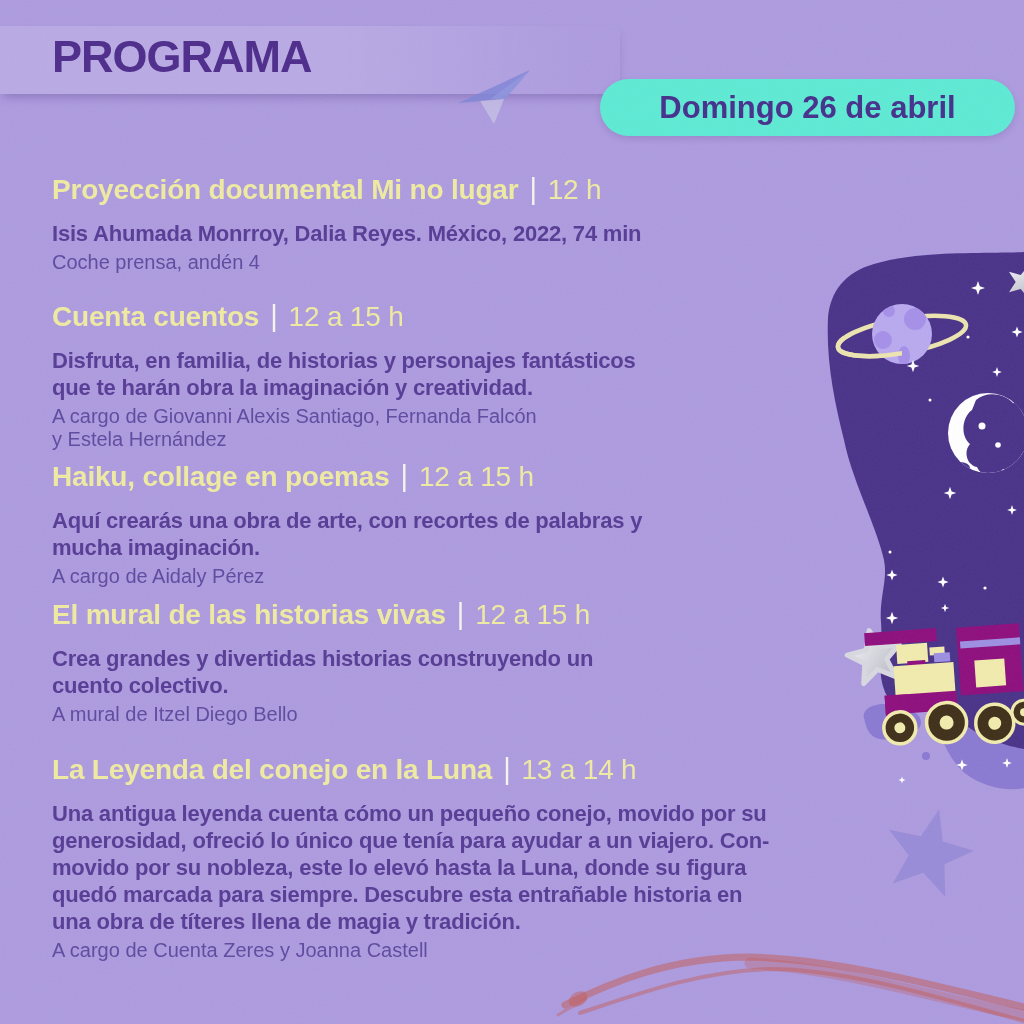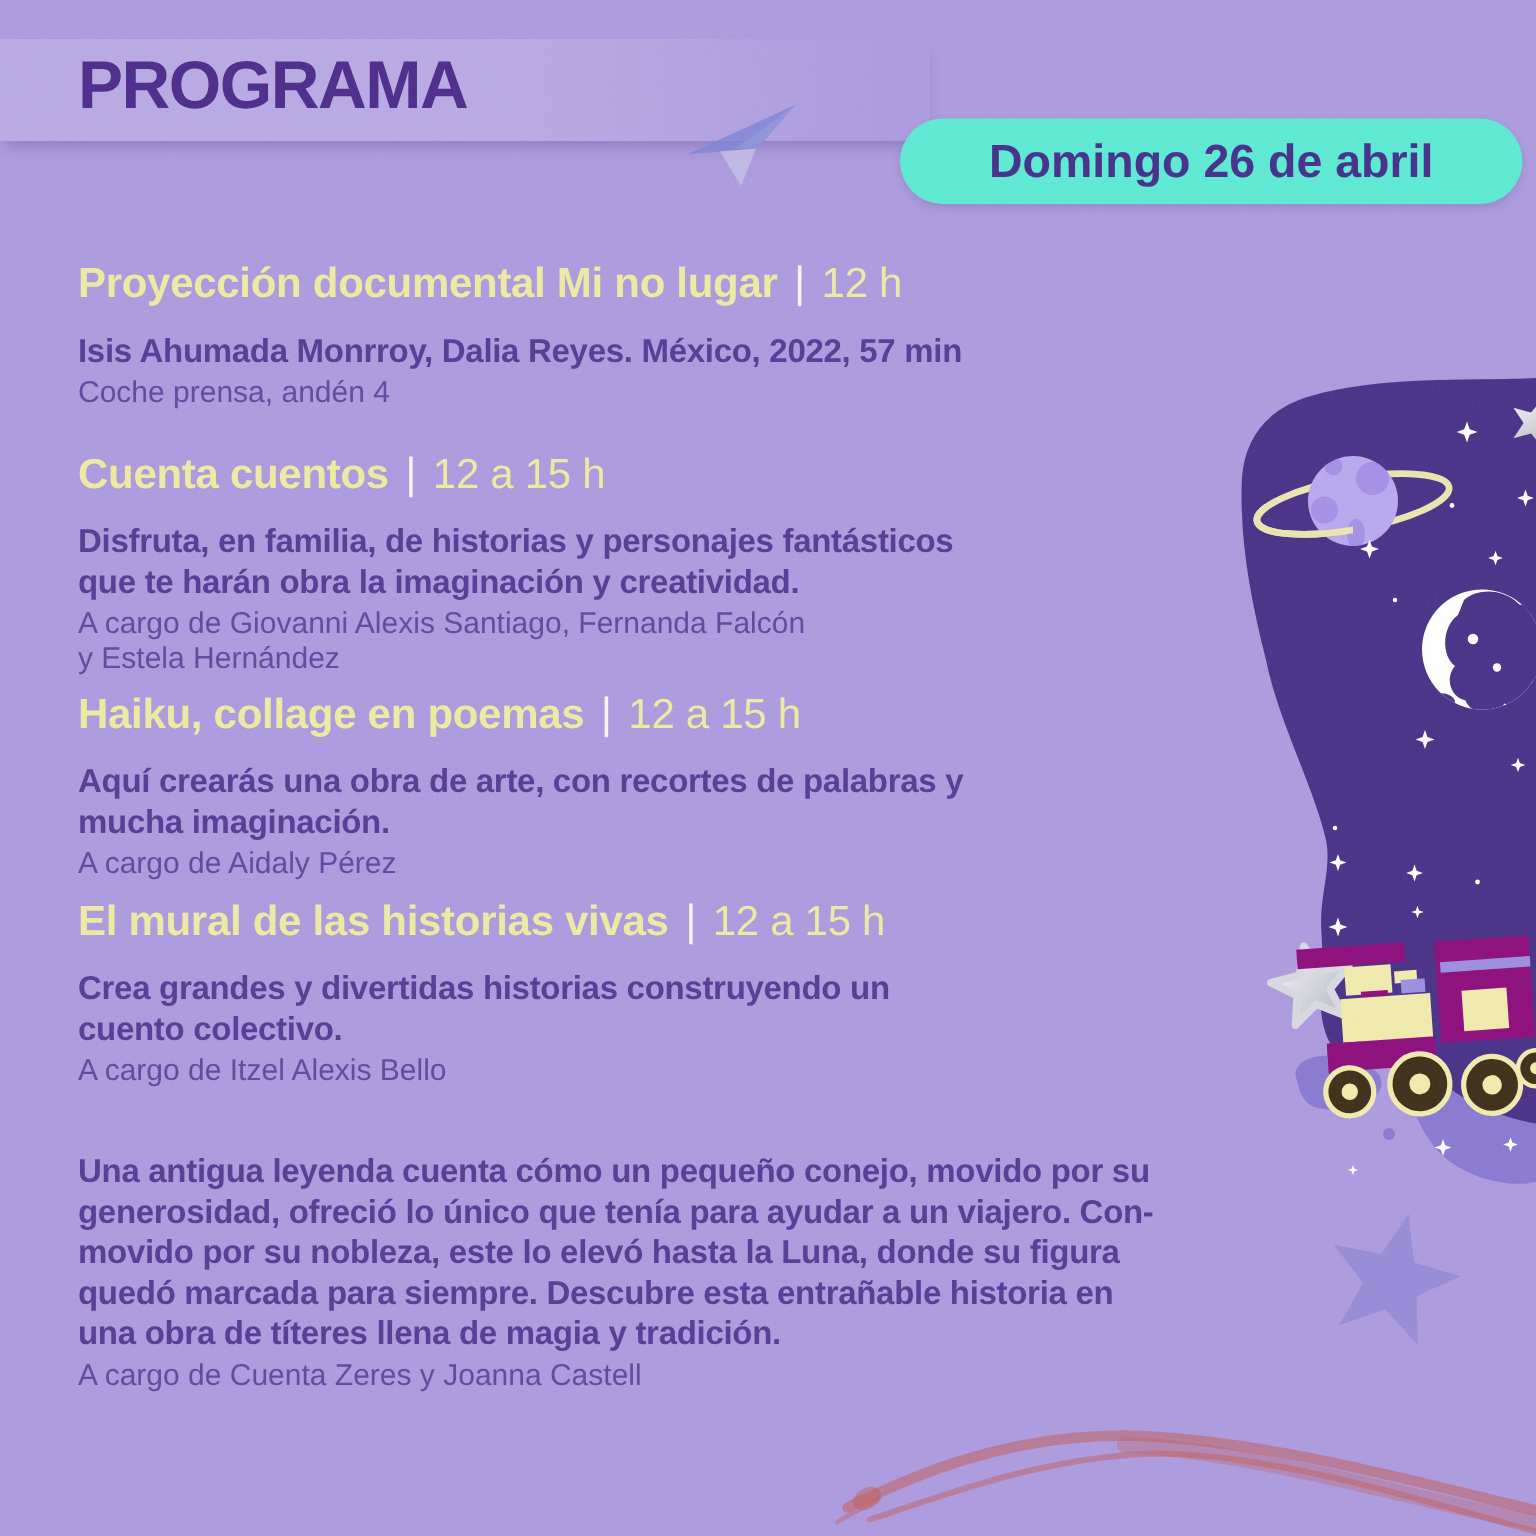--- a/index.html
+++ b/index.html
@@ -189,21 +189,21 @@
     <path d="M 60 78 C 120 58, 180 36, 250 34 C 330 34, 430 66, 504 86" fill="none" stroke="#c35b52" stroke-width="4" stroke-linecap="round" opacity="0.45"></path>
     <path d="M 230 28 C 330 34, 440 70, 504 80" fill="none" stroke="#c35b52" stroke-width="11" stroke-linecap="round" opacity="0.3"></path>
     <path d="M 38 80 C 50 72, 58 70, 66 64" fill="none" stroke="#c35b52" stroke-width="3" stroke-linecap="round" opacity="0.4"></path>
     <ellipse cx="58" cy="64" rx="10" ry="7" fill="#c35b52" opacity="0.45" transform="rotate(-30 58 64)"></ellipse>
   </svg>
 
   <div class="events">
 
     <section class="event" style="top:173px">
       <h2><span>Proyección documental Mi no lugar</span><span class="sep">|</span><span class="time">12 h</span></h2>
-      <p class="desc">Isis Ahumada Monrroy, Dalia Reyes. México, 2022, 57 min</p>
+      <p class="desc">Isis Ahumada Monrroy, Dalia Reyes. México, 2022, 74 min</p>
       <p class="byline">Coche prensa, andén 4</p>
     </section>
 
     <section class="event" style="top:300px">
       <h2><span>Cuenta cuentos</span><span class="sep">|</span><span class="time">12 a 15 h</span></h2>
       <p class="desc">Disfruta, en familia, de historias y personajes fantásticos
 que te harán obra la imaginación y creatividad.</p>
       <p class="byline">A cargo de Giovanni Alexis Santiago, Fernanda Falcón
 y Estela Hernández</p>
     </section>
@@ -212,24 +212,25 @@
       <h2><span>Haiku, collage en poemas</span><span class="sep">|</span><span class="time">12 a 15 h</span></h2>
       <p class="desc">Aquí crearás una obra de arte, con recortes de palabras y
 mucha imaginación.</p>
       <p class="byline">A cargo de Aidaly Pérez</p>
     </section>
 
     <section class="event" style="top:598px">
       <h2><span>El mural de las historias vivas</span><span class="sep">|</span><span class="time">12 a 15 h</span></h2>
       <p class="desc">Crea grandes y divertidas historias construyendo un
 cuento colectivo.</p>
-      <p class="byline">A cargo de Itzel Alexis Bello</p>
+      <p class="byline">A mural de Itzel Diego Bello</p>
     </section>
 
     <section class="event" style="top:753px">
+      <h2><span>La Leyenda del conejo en la Luna</span><span class="sep">|</span><span class="time">13 a 14 h</span></h2>
       <p class="desc">Una antigua leyenda cuenta cómo un pequeño conejo, movido por su
 generosidad, ofreció lo único que tenía para ayudar a un viajero. Con-
 movido por su nobleza, este lo elevó hasta la Luna, donde su figura
 quedó marcada para siempre. Descubre esta entrañable historia en
 una obra de títeres llena de magia y tradición.</p>
       <p class="byline">A cargo de Cuenta Zeres y Joanna Castell</p>
     </section>
 
   </div>
 

